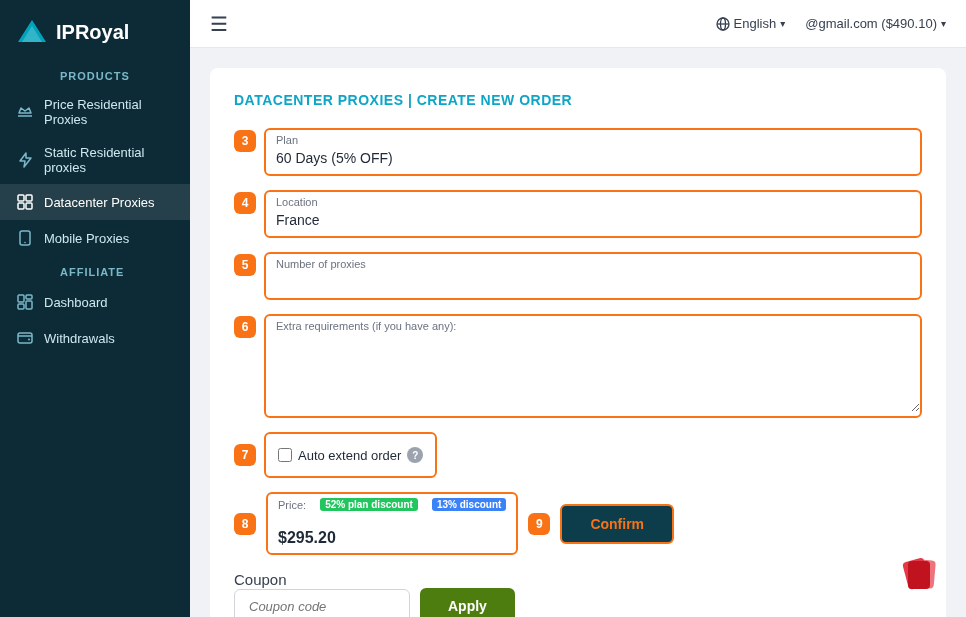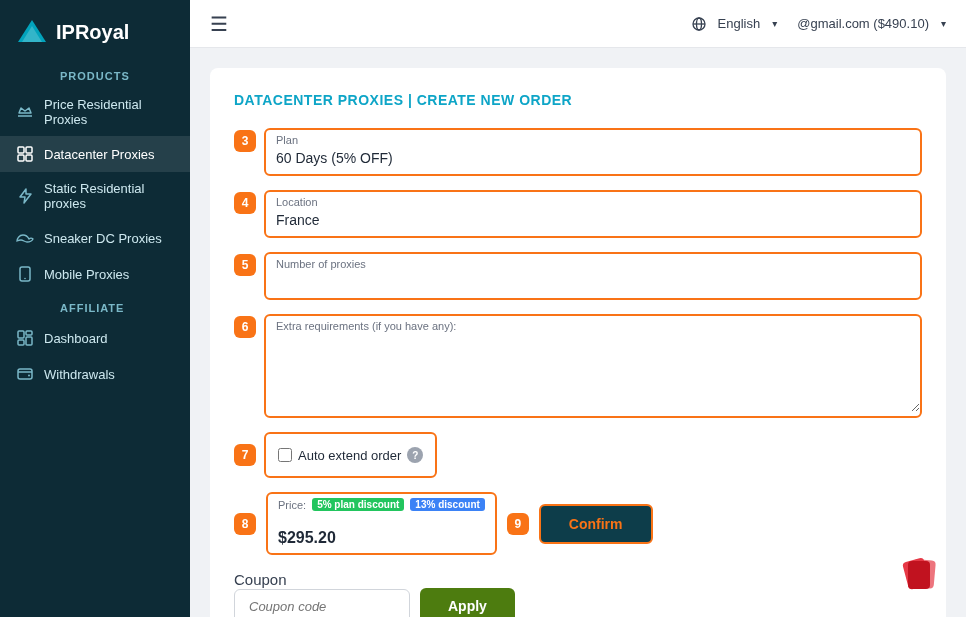--- a/index.html
+++ b/index.html
@@ -76,21 +76,21 @@
       justify-content: space-between;
     }
     .topbar-right {
       display: flex;
       align-items: center;
       gap: 20px;
     }
     .topbar-lang, .topbar-account {
       display: flex;
       align-items: center;
-      gap: 12px;
+      gap: 4px;
       font-size: 13px;
       color: #374151;
       cursor: pointer;
     }
     .content-area {
       flex: 1;
       overflow-y: auto;
       padding: 20px;
     }
     .order-card {
@@ -244,21 +244,21 @@
     }
     .price-field {
       border: 2px solid #f97316;
       border-radius: 6px;
       padding: 0;
       min-width: 200px;
     }
     .price-field-top {
       display: flex;
       align-items: center;
-      gap: 6px;
+      gap: 14px;
       padding: 4px 10px 16px;
     }
     .price-label-text {
       font-size: 11px;
       color: #6b7280;
     }
     .discount-badge {
       font-size: 10px;
       font-weight: 700;
       padding: 1px 5px;
@@ -355,47 +355,39 @@
 
   <div class="sidebar-section-label">PRODUCTS</div>
 
   <div class="sidebar-item">
     <span class="sidebar-item-icon">
       <svg width="16" height="16" viewBox="0 0 16 16" fill="none">
           <path d="M1 12h14M2 9l2-5 4 3 4-3 2 5H2z" stroke="#7ab8c8" stroke-width="1.5" stroke-linejoin="round" fill="none"></path>
         </svg>
     </span>
     <span>Price Residential Proxies</span>
+  </div>
+  <div class="sidebar-item">
+    <span class="sidebar-item-icon">
+      <svg width="14" height="16" viewBox="0 0 14 16" fill="none">
+          <path d="M8 1L2 9h5l-1 6 7-9H8L8 1z" stroke="#7ab8c8" stroke-width="1.5" stroke-linejoin="round" fill="none"></path>
+        </svg>
+    </span>
+    <span>Static Residential proxies</span>
   </div>
   <div class="sidebar-item active">
     <span class="sidebar-item-icon">
       <svg width="16" height="16" viewBox="0 0 16 16" fill="none">
           <rect x="1" y="1" width="6" height="6" rx="1" stroke="#fff" stroke-width="1.5"></rect>
           <rect x="9" y="1" width="6" height="6" rx="1" stroke="#fff" stroke-width="1.5"></rect>
           <rect x="1" y="9" width="6" height="6" rx="1" stroke="#fff" stroke-width="1.5"></rect>
           <rect x="9" y="9" width="6" height="6" rx="1" stroke="#fff" stroke-width="1.5"></rect>
         </svg>
     </span>
     <span>Datacenter Proxies</span>
-  </div>
-  <div class="sidebar-item">
-    <span class="sidebar-item-icon">
-      <svg width="14" height="16" viewBox="0 0 14 16" fill="none">
-          <path d="M8 1L2 9h5l-1 6 7-9H8L8 1z" stroke="#7ab8c8" stroke-width="1.5" stroke-linejoin="round" fill="none"></path>
-        </svg>
-    </span>
-    <span>Static Residential proxies</span>
-  </div>
-  <div class="sidebar-item">
-    <span class="sidebar-item-icon">
-      <svg width="18" height="14" viewBox="0 0 18 14" fill="none">
-          <path d="M1 10c0 0 2-1 4-1s4 2 6 2 5-1 6-3c-1-1-3-1-4 0 0 0-2-4-6-4C3 4 1 8 1 10z" stroke="#7ab8c8" stroke-width="1.3" fill="none"></path>
-        </svg>
-    </span>
-    <span>Sneaker DC Proxies</span>
   </div>
   <div class="sidebar-item">
     <span class="sidebar-item-icon">
       <svg width="12" height="16" viewBox="0 0 12 16" fill="none">
           <rect x="1" y="1" width="10" height="14" rx="2" stroke="#7ab8c8" stroke-width="1.5"></rect>
           <circle cx="6" cy="12.5" r="0.8" fill="#7ab8c8"></circle>
         </svg>
     </span>
     <span>Mobile Proxies</span>
   </div>
@@ -500,21 +492,21 @@
           <span>Auto extend order</span>
           <span class="help-icon">?</span>
         </div>
       </div>
 
       <div class="price-row">
         <div class="price-badge">8</div>
         <div class="price-field">
           <div class="price-field-top">
             <span class="price-label-text">Price:</span>
-            <span class="discount-badge discount-green">5% plan discount</span>
+            <span class="discount-badge discount-green">52% plan discount</span>
             <span class="discount-badge discount-blue">13% discount</span>
           </div>
           <div class="price-value">$295.20</div>
         </div>
         <div class="confirm-badge">9</div>
         <button class="confirm-btn">Confirm</button>
       </div>
 
       <div class="coupon-section">
         <div class="coupon-label">Coupon</div>

